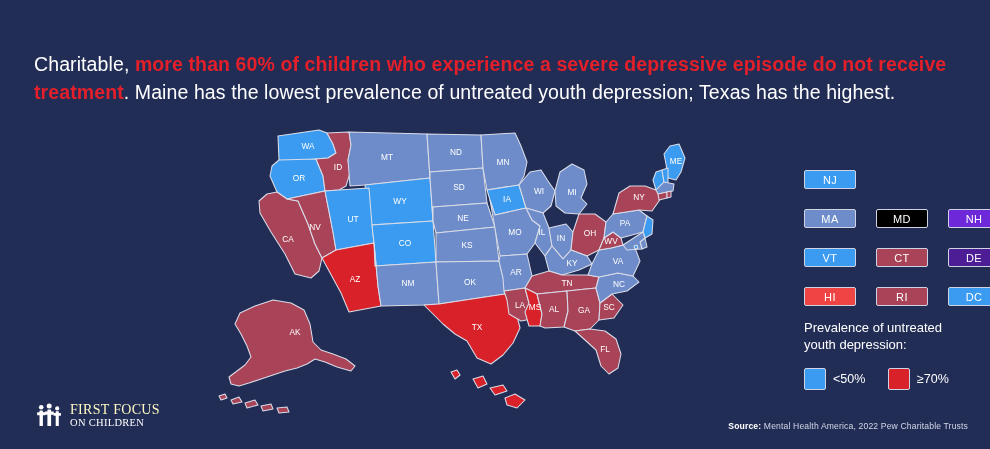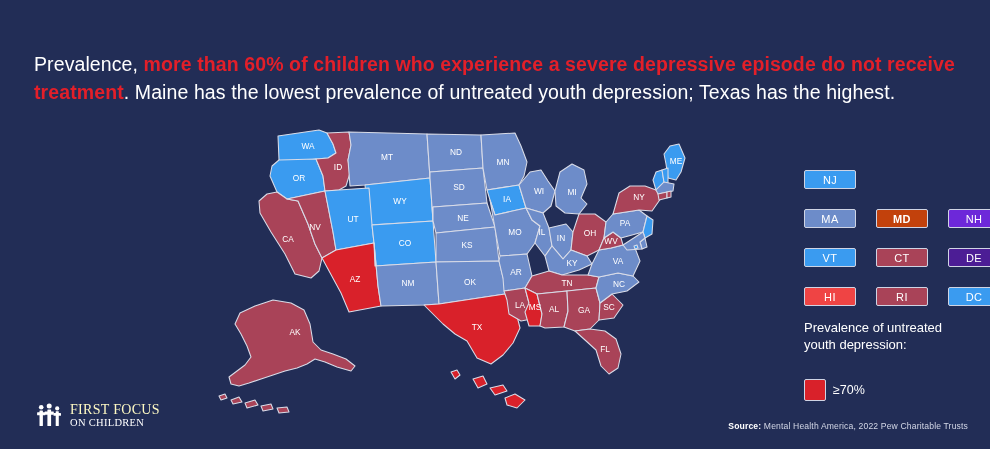--- a/index.html
+++ b/index.html
@@ -95,21 +95,21 @@
   }
   .chip.blank {
     border: none;
     background: none;
   }
 
   #legend-title {
     font-size: 13px;
     line-height: 16.5px;
     color: #ffffff;
-    margin-bottom: 26px;
+    margin-bottom: 15px;
     width: 170px;
   }
 
   #legend-grid {
     display: grid;
     grid-template-columns: 84px 90px;
     grid-gap: 12px 0px;
   }
   .leg-item {
     display: flex;
@@ -175,21 +175,21 @@
   }
   #source-label {
     font-weight: 700;
     color: #ffffff;
     margin-top: 24px;
   }
 </style>
 </head>
 <body>
 
-<div id="headline"><span>Prevalence, </span><span class="hl-red">more than 60% of children who experience a severe depressive episode do not receive treatment</span><span>. Maine has the lowest prevalence of untreated youth depression; Texas has the highest.</span></div>
+<div id="headline"><span>Charitable, </span><span class="hl-red">more than 60% of children who experience a severe depressive episode do not receive treatment</span><span>. Maine has the lowest prevalence of untreated youth depression; Texas has the highest.</span></div>
 
 <div id="map-wrap">
   <svg id="us-map" viewBox="0 0 470 290" xmlns="http://www.w3.org/2000/svg">
     <g id="states-layer">
         <path d="M4,268 L10,266 L12,270 L6,272 Z M16,272 L24,269 L27,274 L18,276 Z M30,275 L40,272 L43,277 L32,280 Z M46,278 L56,276 L58,281 L48,283 Z M62,280 L72,279 L74,284 L64,285 Z" class="state" fill="#a94358"></path>
         <path d="M63,8 L104,2 L112,5 L118,16 L121,25 L113,30 L101,31 L70,35 L64,32 Z" class="state" fill="#3a9bf0"></path>
         <path d="M64,32 L101,31 L108,48 L110,63 L72,71 L62,64 L55,48 L57,38 Z" class="state" fill="#3a9bf0"></path>
         <path d="M62,64 L72,71 L83,73 L93,96 L100,116 L107,130 L104,143 L96,150 L80,146 L70,126 L56,104 L45,85 L44,73 L52,66 Z" class="state" fill="#a94358"></path>
         <path d="M72,71 L110,63 L118,104 L121,122 L107,130 L100,116 L93,96 L83,73 Z" class="state" fill="#a94358"></path>
         <path d="M112,5 L134,4 L136,17 L133,32 L135,45 L131,58 L124,62 L110,63 L108,48 L101,31 L113,30 L121,25 L118,16 Z" class="state" fill="#a94358"></path>
@@ -290,21 +290,21 @@
 
   <div id="chips">
       <div class="chip" style="background: rgb(58, 155, 240);">
         <span>NJ</span>
       </div>
       <div class="chip blank"></div>
       <div class="chip blank"></div>
       <div class="chip" style="background: rgb(109, 140, 201);">
         <span>MA</span>
       </div>
-      <div class="chip" style="background: #c2410c; font-weight: bold;">
+      <div class="chip" style="background: #000000;">
         <span>MD</span>
       </div>
       <div class="chip" style="background: #6d28d9;">
         <span>NH</span>
       </div>
       <div class="chip" style="background: rgb(58, 155, 240);">
         <span>VT</span>
       </div>
       <div class="chip" style="background: rgb(169, 67, 88);">
         <span>CT</span>
@@ -319,20 +319,24 @@
         <span>RI</span>
       </div>
       <div class="chip" style="background: rgb(58, 155, 240);">
         <span>DC</span>
       </div>
     </div>
 
   <div id="legend-title">Prevalence of untreated youth depression:</div>
 
   <div id="legend-grid">
+      <div class="leg-item">
+        <div class="leg-sw" style="background: rgb(58, 155, 240);"></div>
+        <div class="leg-lbl">&lt;50%</div>
+      </div>
       <div class="leg-item">
         <div class="leg-sw" style="background: rgb(217, 33, 42);"></div>
         <div class="leg-lbl">≥70%</div>
       </div>
     </div>
 </div>
 
 <div id="logo">
   <svg id="logo-mark" viewBox="0 0 26 26">
     <g fill="#ffffff">

